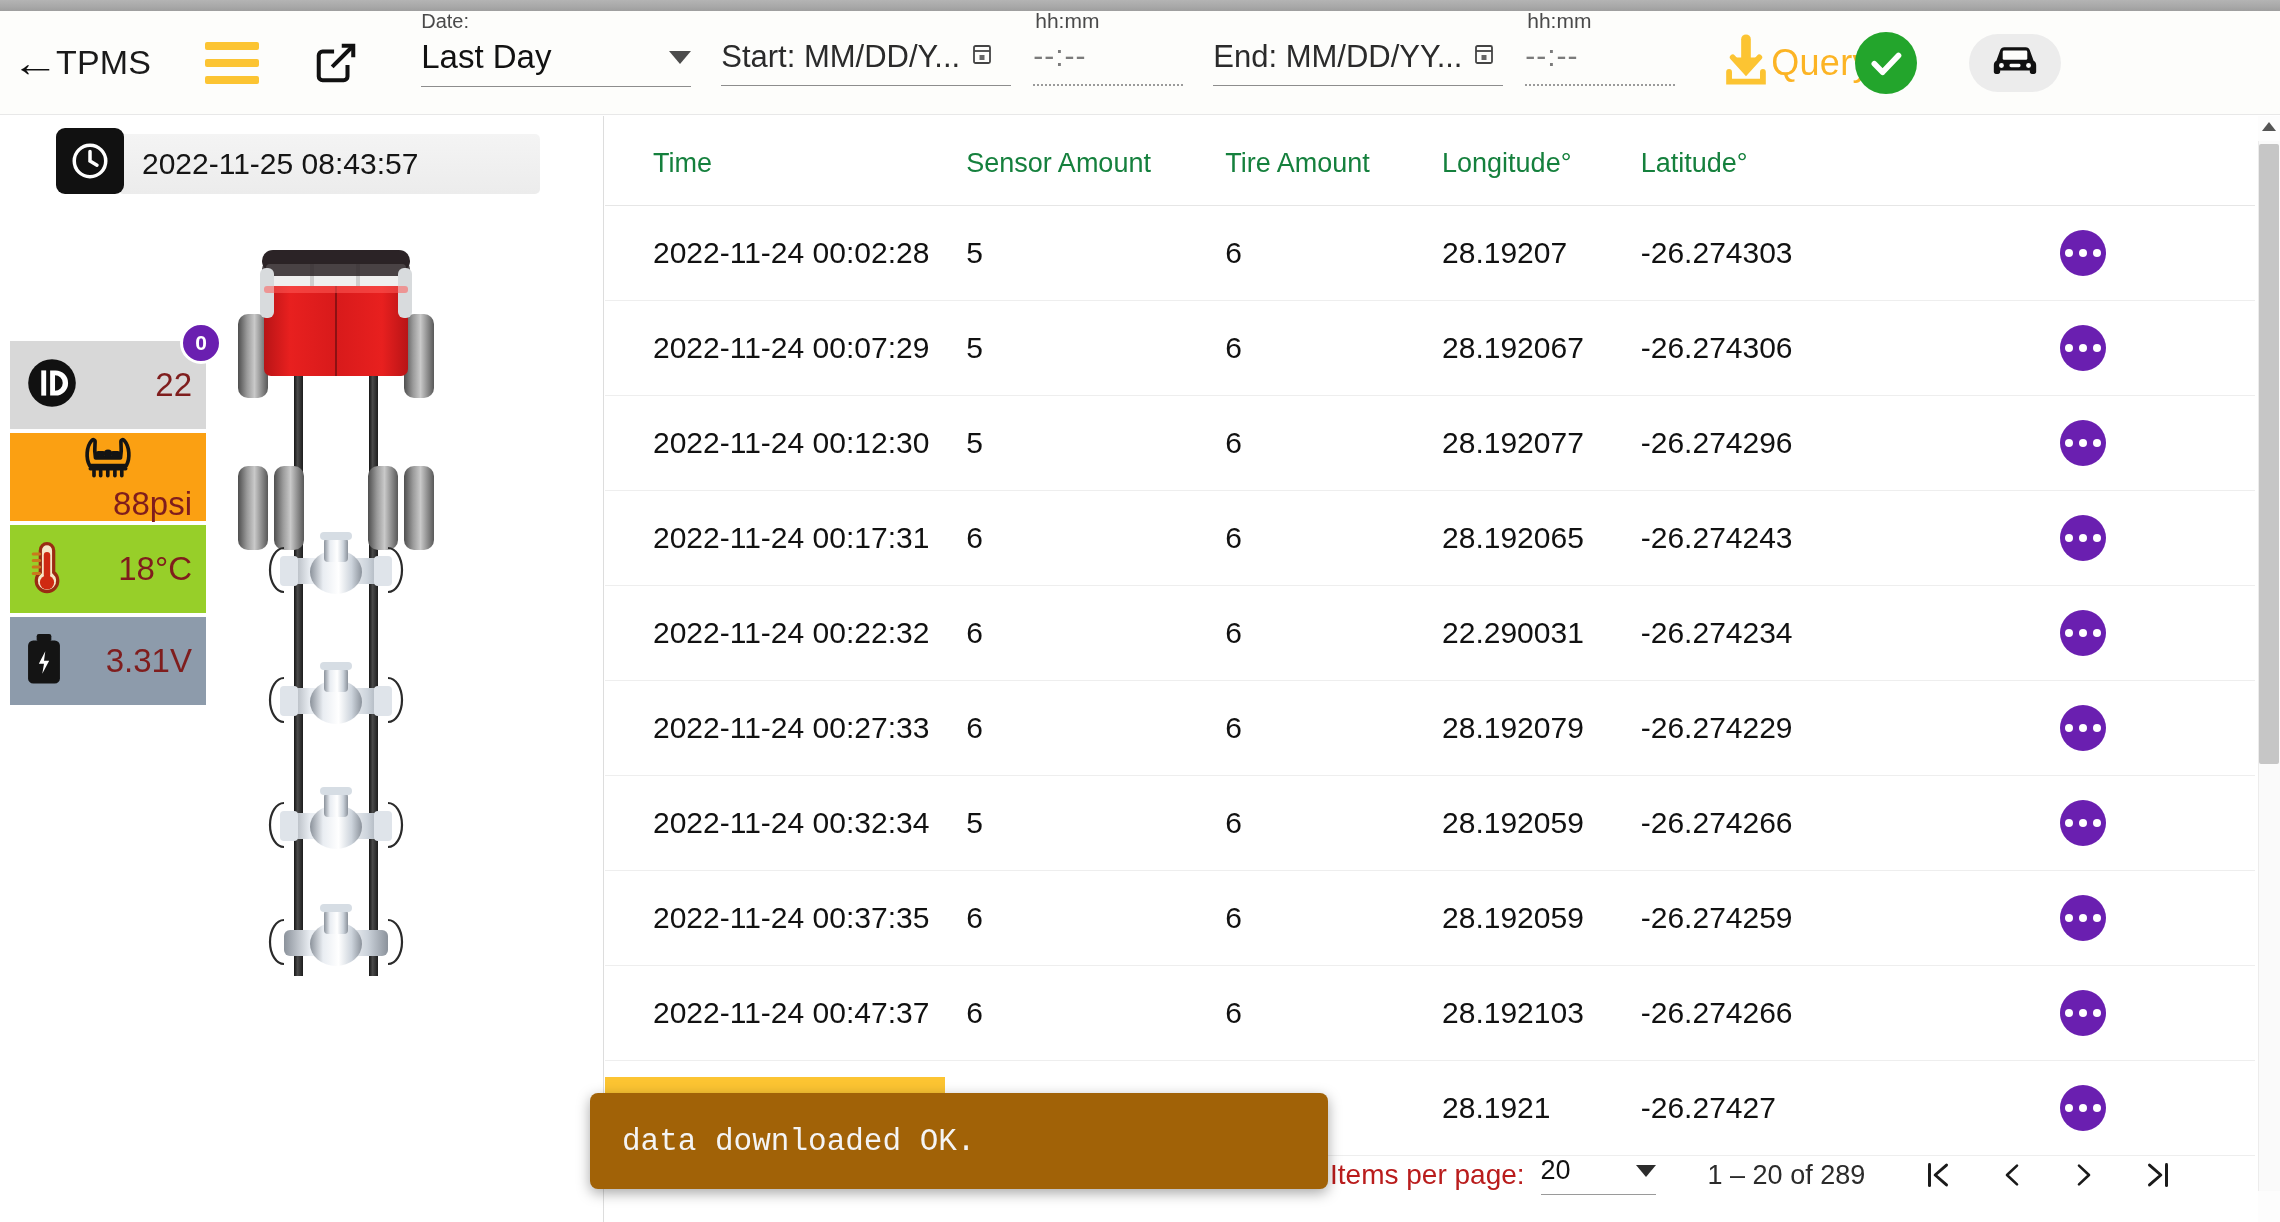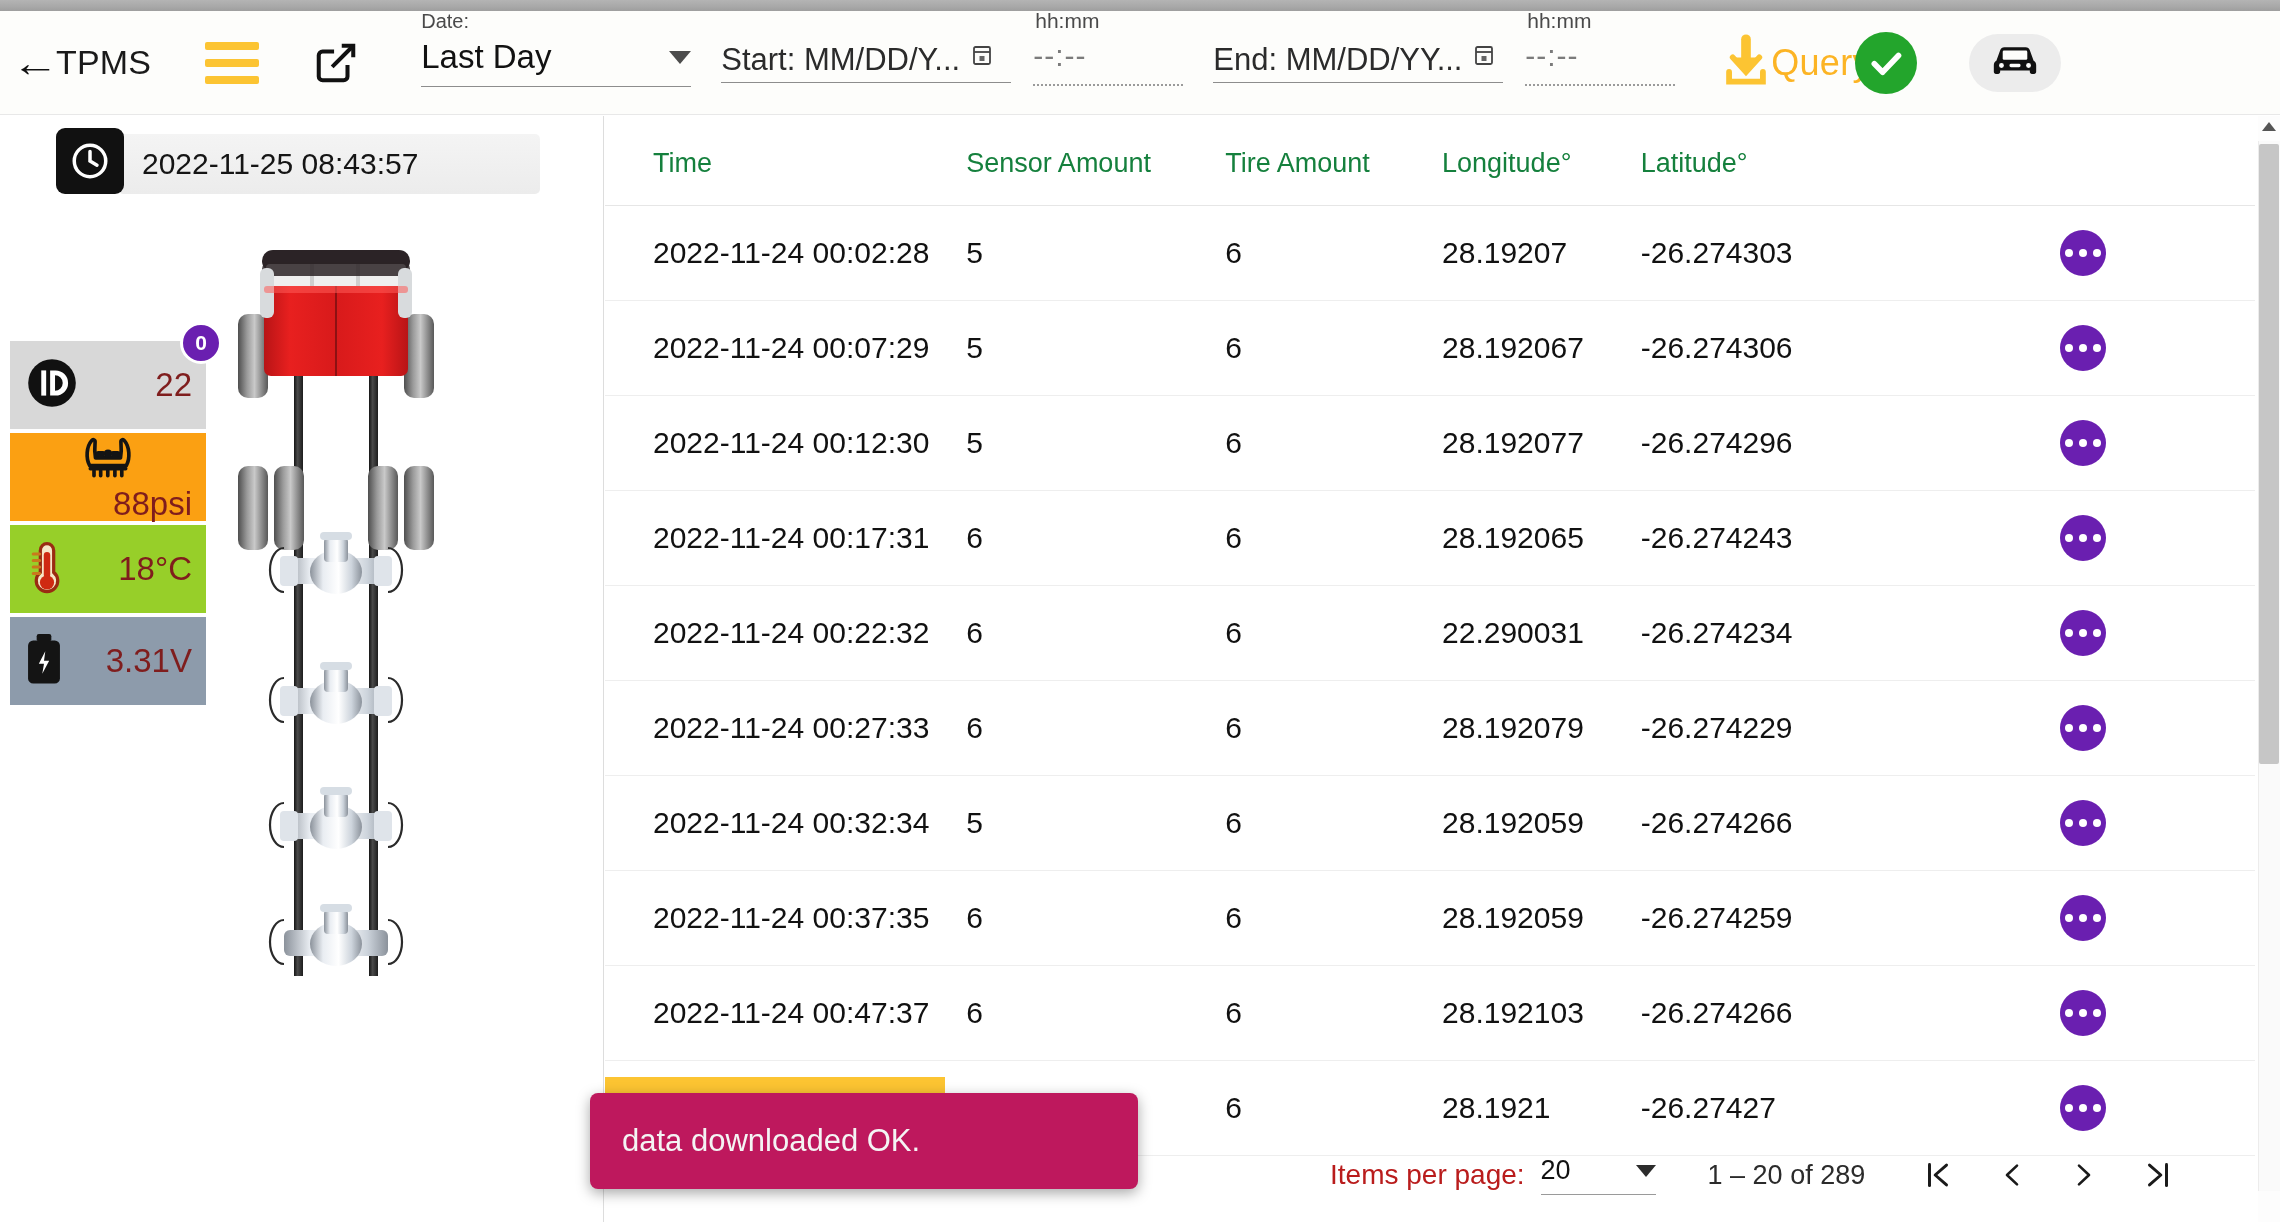--- a/index.html
+++ b/index.html
@@ -48,22 +48,22 @@
   .date-select {
     display:flex; align-items:center; justify-content:space-between;
     border-bottom:1.5px solid #8d8d8d; padding-bottom:10px;
     cursor:pointer; width:100%;gap:36px;
   }
   .date-select .val { font-size:33px; color:#121212; }
   .caret { width:0; height:0; border-left:11px solid transparent;
     border-right:11px solid transparent; border-top:13px solid #4c4c4c; }
 
   .field {
-    position:relative; margin-left:30px; display:flex; align-items:flex-start;
-    padding-bottom:4px;
+    position:relative; margin-left:30px; display:flex; align-items:center;
+    padding-bottom:10px;
   }
   .field.start { width:290px; border-bottom:1.5px solid #8d8d8d; }
   .field.end   { width:290px; border-bottom:1.5px solid #8d8d8d; }
   .field .ftext { font-size:31px; color:#2b2b2b; white-space:nowrap;
      overflow:hidden; }
   .cal-icon { margin-left:10px; margin-bottom:2px; }
 
   .time-field {
     position:relative; margin-left:22px; width:150px;
     border-bottom:2px dotted #9a9a9a; padding-bottom:11px;
@@ -185,24 +185,25 @@
   }
 
   
   .yellow-strip {
     position:absolute; left:605px; top:1077px; width:340px; height:18px;
     background:#fcc432; z-index:5;
   }
 
   
   .toast {
-    position:absolute; left:590px; top:1093px; width:548px; height:96px;
-    background:#be185d; border-radius:8px; display:flex; align-items:center;
+    position:absolute; left:590px; top:1093px; width:738px; height:96px;
+    background:#a16207; border-radius:8px; display:flex; align-items:center;
     padding-left:32px; z-index:30;
     box-shadow:0 4px 14px rgba(0,0,0,.35);
+    font-family:Liberation Mono, monospace;
   }
   .toast span { color:#f4f4f4; font-size:31px; }
 
   
   .paginator {
     position:absolute; left:1330px; top:1140px; width:930px; height:70px;
     display:flex; align-items:center; z-index:10;
   }
   .pg-label { font-size:28px; color:#b91c1c; }
   .pg-select {

